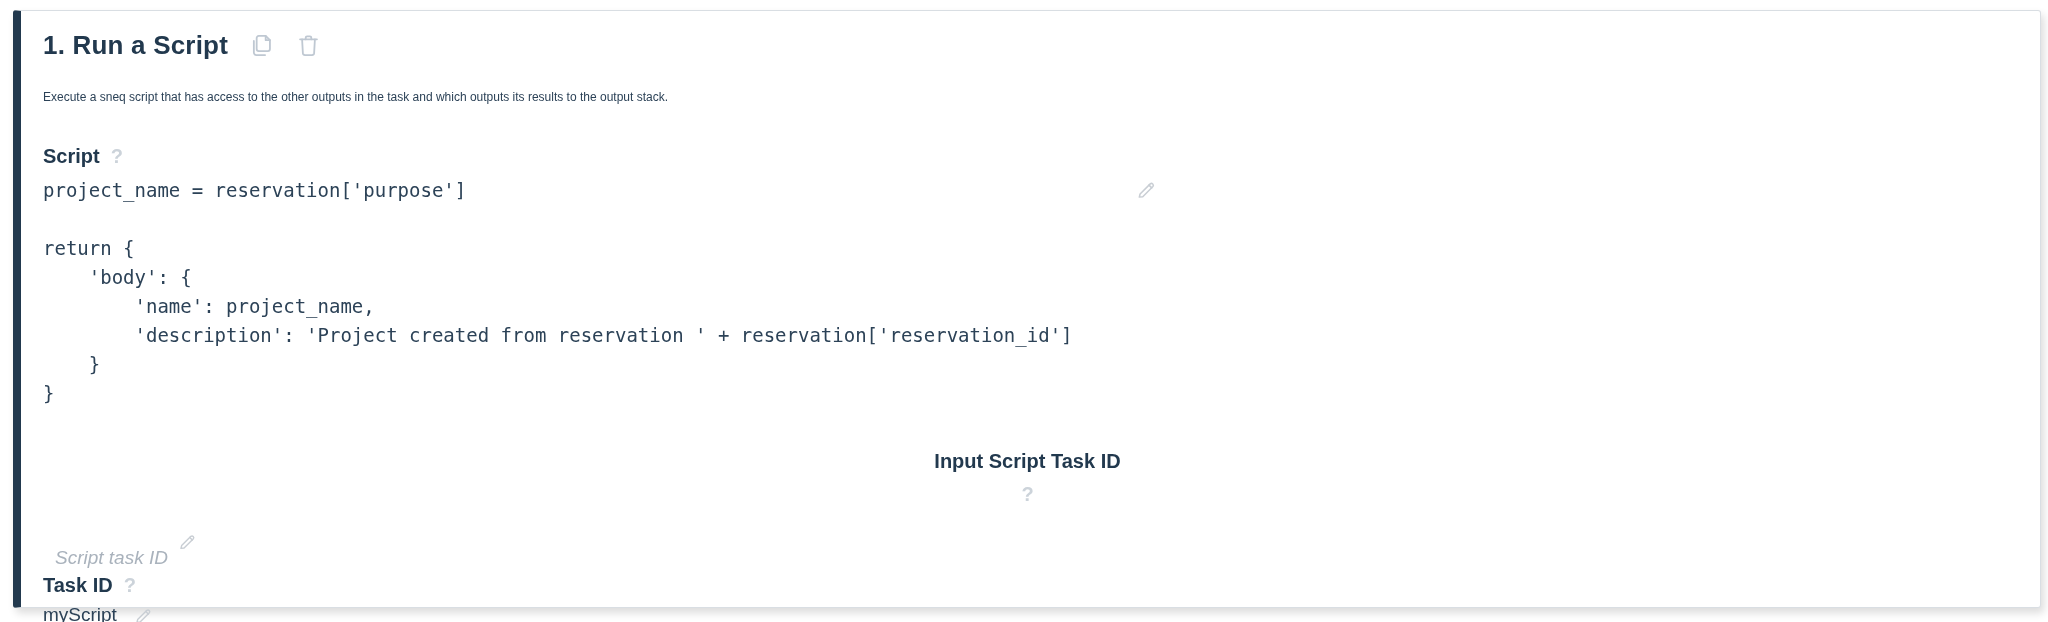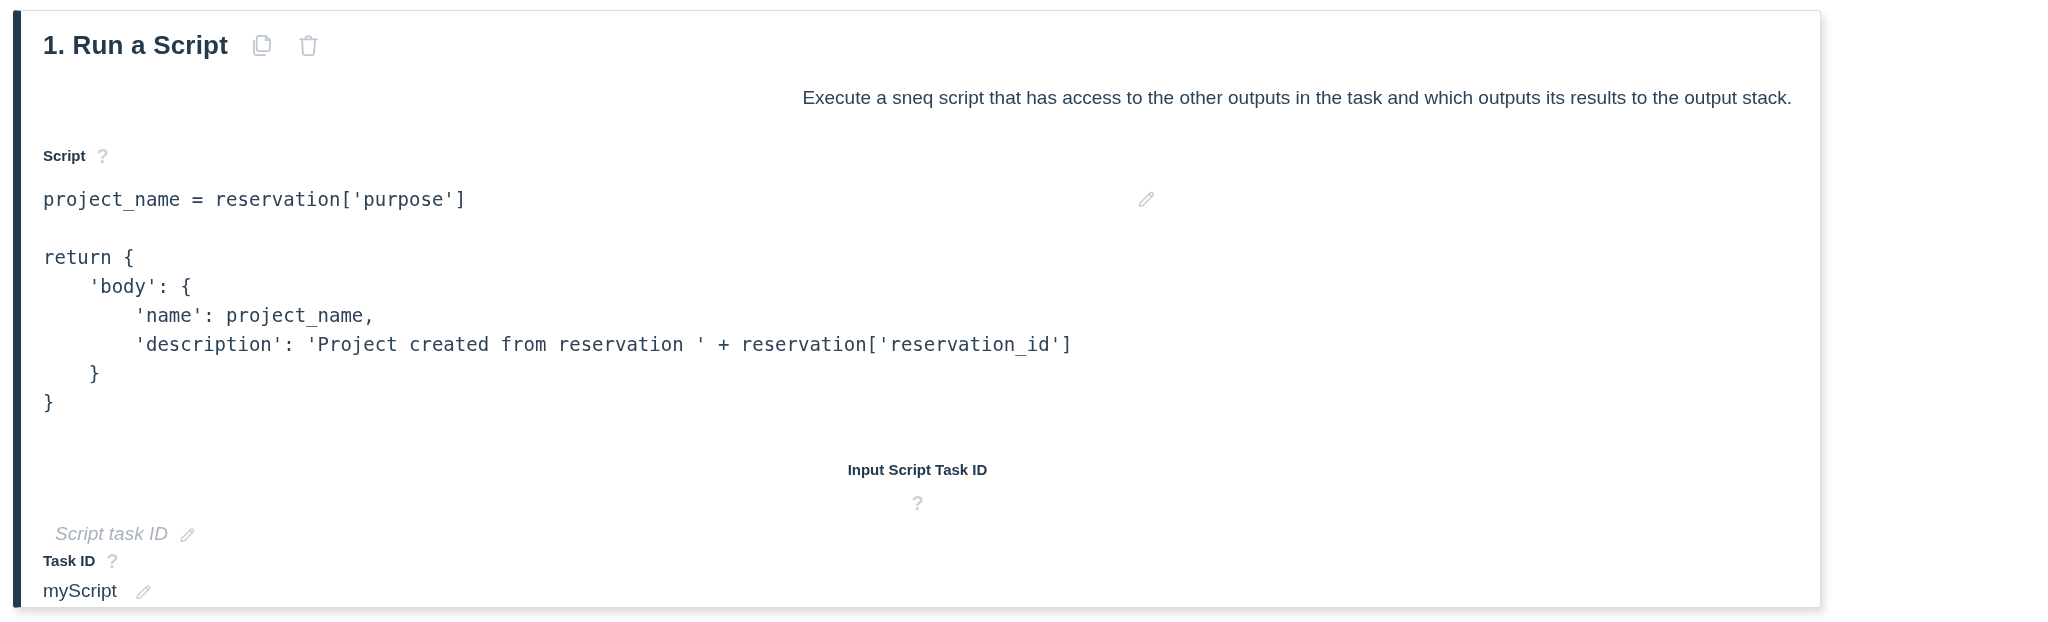--- a/index.html
+++ b/index.html
@@ -5,21 +5,21 @@
   * { box-sizing: border-box; margin: 0; padding: 0; }
   html, body {
     width: 2048px; height: 622px;
     background: #ffffff;
     font-family: "Liberation Sans", sans-serif;
     overflow: hidden;
   }
   .card {
     position: absolute;
     left: 13px; top: 10px;
-    width: 1808px; height: 598px;
+    width: 2028px; height: 598px;
     background: #ffffff;
     border: 1px solid #d9dee3;
     border-left: 8px solid #22394e;
     border-radius: 3px;
     box-shadow: 3px 5px 9px rgba(0,0,0,0.14);
   }
   .card-inner { padding: 20px 28px 0 22px; }
 
   .title-row { display: flex; align-items: center; gap: 20px; }
   .step-title {
@@ -28,54 +28,54 @@
   }
   .icon-btn {
     background: none; border: none; padding: 0; cursor: pointer;
     display: inline-flex; align-items: center; justify-content: center;
     height: 28px;
   }
   .icon-btn svg { display: block; }
 
   .desc {
     margin-top: 27px;
-    font-size: 19px; line-height: 23px; color: #2c4257; text-align: right;
+    font-size: 12px; line-height: 23px; color: #2c4257;
   }
 
   .label-row { display: flex; align-items: center; gap: 11px; }
   .field-label {
-    font-size: 15px; font-weight: 700; color: #22394e; line-height: 22px;
+    font-size: 20px; font-weight: 700; color: #22394e; line-height: 22px;
   }
   .help-glyph {
     font-size: 20px; font-weight: 700; color: #ccd3da;
     line-height: 22px; cursor: pointer; user-select: none;
   }
 
   .script-field .label-row { margin-top: 36px; }
-  .code-wrap { position: relative; margin-top: 18px; }
+  .code-wrap { position: relative; margin-top: 9px; }
   pre.code {
     font-family: "DejaVu Sans Mono", "Liberation Mono", monospace;
     font-size: 19px; line-height: 29px;
     color: #2c4257;
     white-space: pre;
   }
   .code-edit-btn {
     position: absolute; left: 1092px; top: 2px;
     background: none; border: none; padding: 0; cursor: pointer;
   }
 
   .id-field-label-row { margin-top: 42px; flex-direction: column; }
   .value-row {
     display: flex; align-items: center;
     margin-top: 9px;
     cursor: pointer;
   }
   .placeholder-text {
     font-size: 19px; font-style: italic; color: #a9b2bc;
-    padding-left: 12px; line-height: 22px;
+    padding-left: 12px; line-height: 22px; margin-top: 33px;
   }
   .value-row .pencil-gap { width: 9px; }
   .task-id-label-row { margin-top: 5px; }
   .value-text {
     font-size: 19px; color: #2c4257; line-height: 22px;
   }
   .value-row.task-value { margin-top: 8px; }
   .value-row.task-value .pencil-gap { width: 16px; }
 </style>
 </head>

